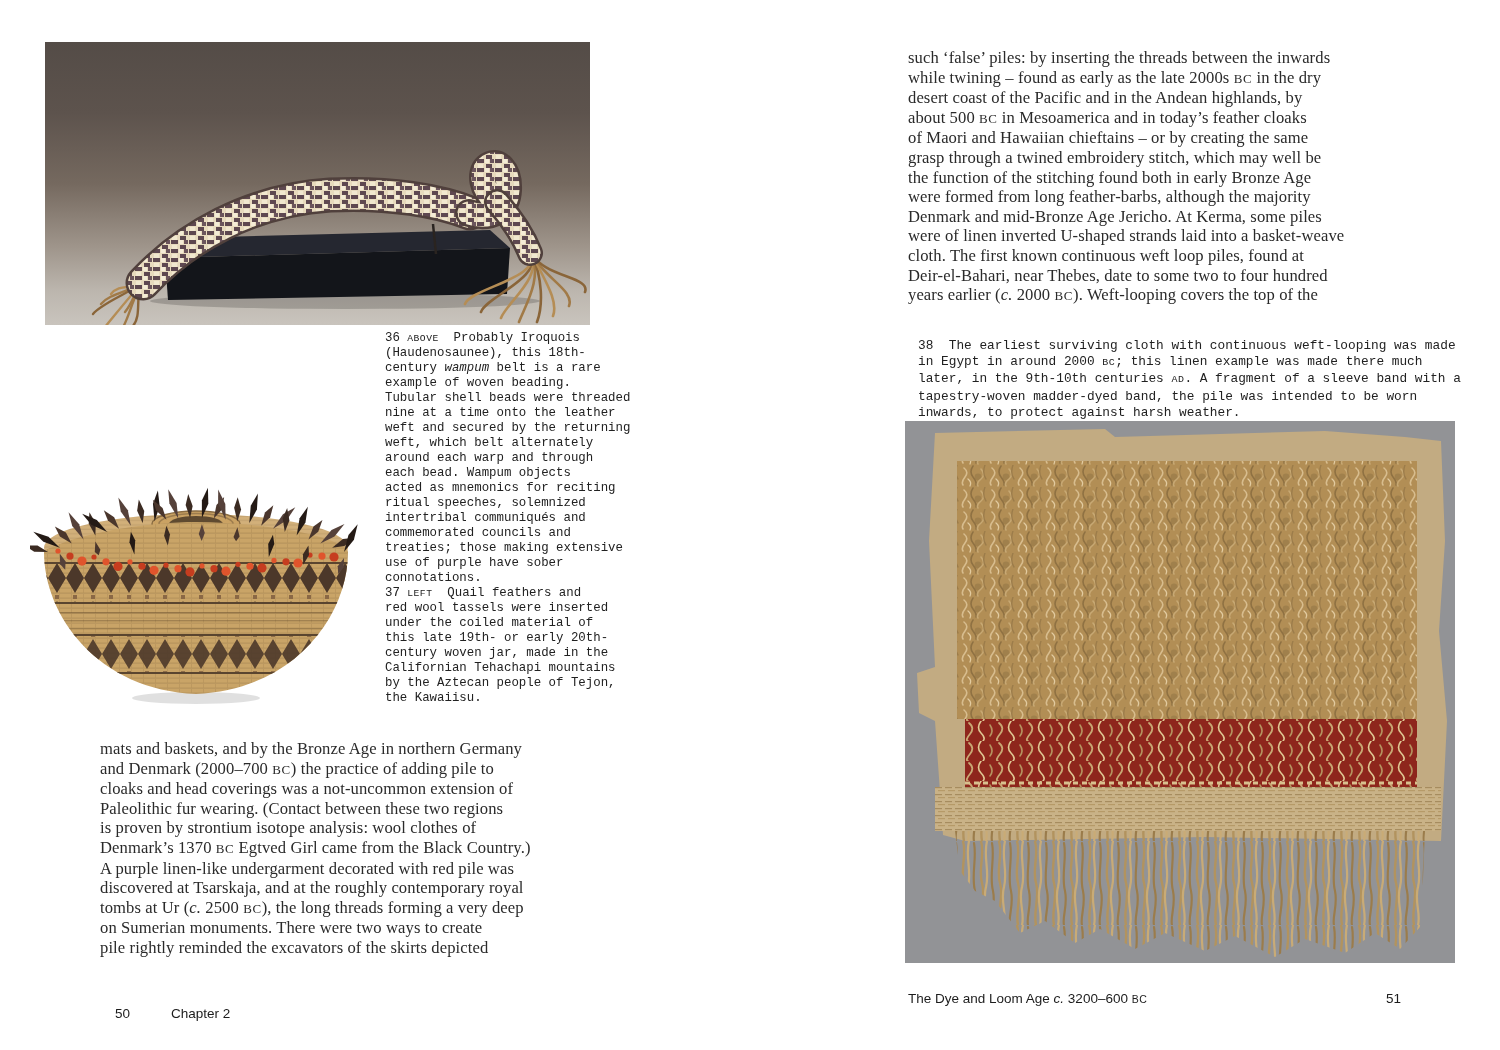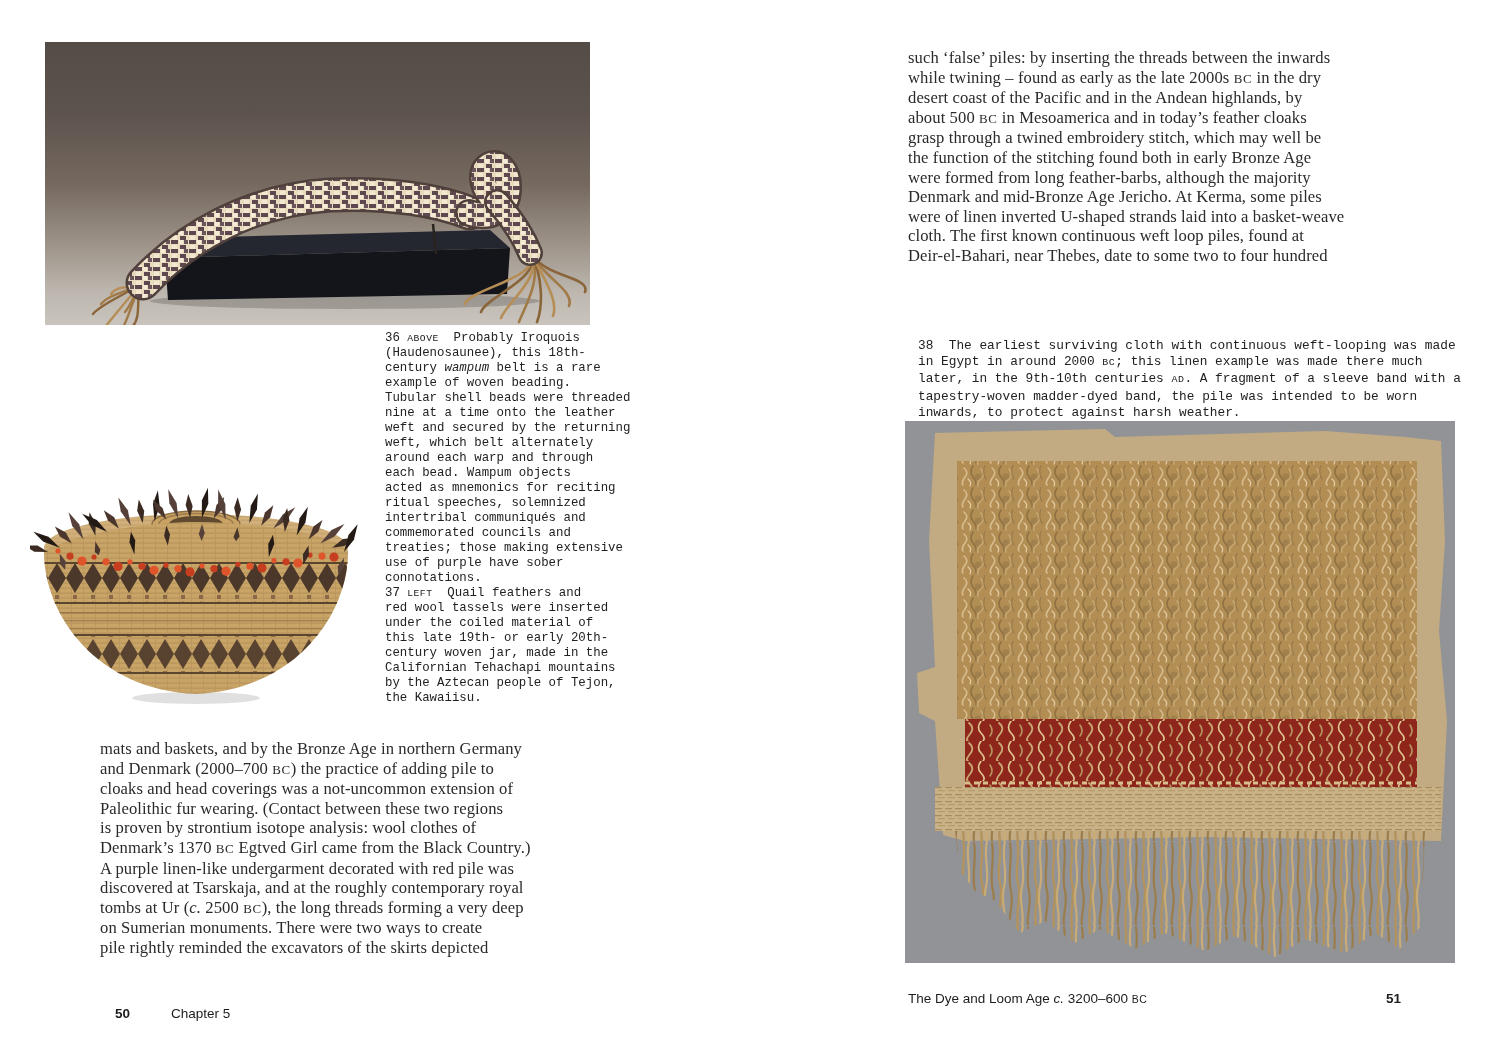--- a/index.html
+++ b/index.html
@@ -20,21 +20,21 @@
   .caption{
     font-family:Liberation Mono, monospace;color:#212121;
   }
   .cap-narrow{font-size:12.4px;line-height:15px;}
   .cap-wide{font-size:12.8px;line-height:16.2px;}
   .sc{font-size:0.78em;letter-spacing:0.05em;}
   .footer{
     font-family:"Liberation Sans",sans-serif;font-size:13.5px;color:#1c1c1c;
     white-space:pre;
   }
-  .pgnum{font-weight:700;}
+  .pgnum{font-weight:400;}
   i{font-style:italic;}
 </style>
 </head>
 <body>
 
 <section class="page" id="page-l">
 
   <figure class="photo abs" style="left:45px;top:42px;width:545px;height:283px;margin:0;">
     <svg viewBox="0 0 545 283" width="545" height="283">
       <defs>
@@ -228,38 +228,40 @@
       <div class="line">is proven by strontium isotope analysis: wool clothes of</div>
       <div class="line">Denmark’s 1370 <span class="sc">BC</span> Egtved Girl came from the Black Country.)</div>
       <div class="line">A purple linen-like undergarment decorated with red pile was</div>
       <div class="line">discovered at Tsarskaja, and at the roughly contemporary royal</div>
       <div class="line">tombs at Ur (<i>c.</i> 2500 <span class="sc">BC</span>), the long threads forming a very deep</div>
       <div class="line">on Sumerian monuments. There were two ways to create</div>
       <div class="line">pile rightly reminded the excavators of the skirts depicted</div>
     </div>
 
   <div class="abs footer" style="left:100px;top:991px;">
-    <span class="pgnum">50</span><span style="display:inline-block;width:41px;"></span><span>Chapter 5</span>
+    <span class="pgnum">50</span><span style="display:inline-block;width:41px;"></span><span>Chapter 2</span>
   </div>
 </section>
 
 <section class="page" id="page-r">
 
   <div class="abs body-text lines" style="left:158px;top:48px;width:510px;">
       <div class="line">such ‘false’ piles: by inserting the threads between the inwards</div>
       <div class="line">while twining – found as early as the late 2000s <span class="sc">BC</span> in the dry</div>
       <div class="line">desert coast of the Pacific and in the Andean highlands, by</div>
       <div class="line">about 500 <span class="sc">BC</span> in Mesoamerica and in today’s feather cloaks</div>
+      <div class="line">of Maori and Hawaiian chieftains – or by creating the same</div>
       <div class="line">grasp through a twined embroidery stitch, which may well be</div>
       <div class="line">the function of the stitching found both in early Bronze Age</div>
       <div class="line">were formed from long feather-barbs, although the majority</div>
       <div class="line">Denmark and mid-Bronze Age Jericho. At Kerma, some piles</div>
       <div class="line">were of linen inverted U-shaped strands laid into a basket-weave</div>
       <div class="line">cloth. The first known continuous weft loop piles, found at</div>
       <div class="line">Deir-el-Bahari, near Thebes, date to some two to four hundred</div>
+      <div class="line">years earlier (<i>c.</i> 2000 <span class="sc">BC</span>). Weft-looping covers the top of the</div>
     </div>
 
   <div class="abs caption cap-wide lines" style="left:168px;top:338px;width:460px;">
       <div class="line">38  The earliest surviving cloth with continuous weft-looping was made</div>
       <div class="line">in Egypt in around 2000 <span class="sc">BC</span>; this linen example was made there much</div>
       <div class="line">later, in the 9th-10th centuries <span class="sc">AD</span>. A fragment of a sleeve band with a</div>
       <div class="line">tapestry-woven madder-dyed band, the pile was intended to be worn</div>
       <div class="line">inwards, to protect against harsh weather.</div>
     </div>
 

